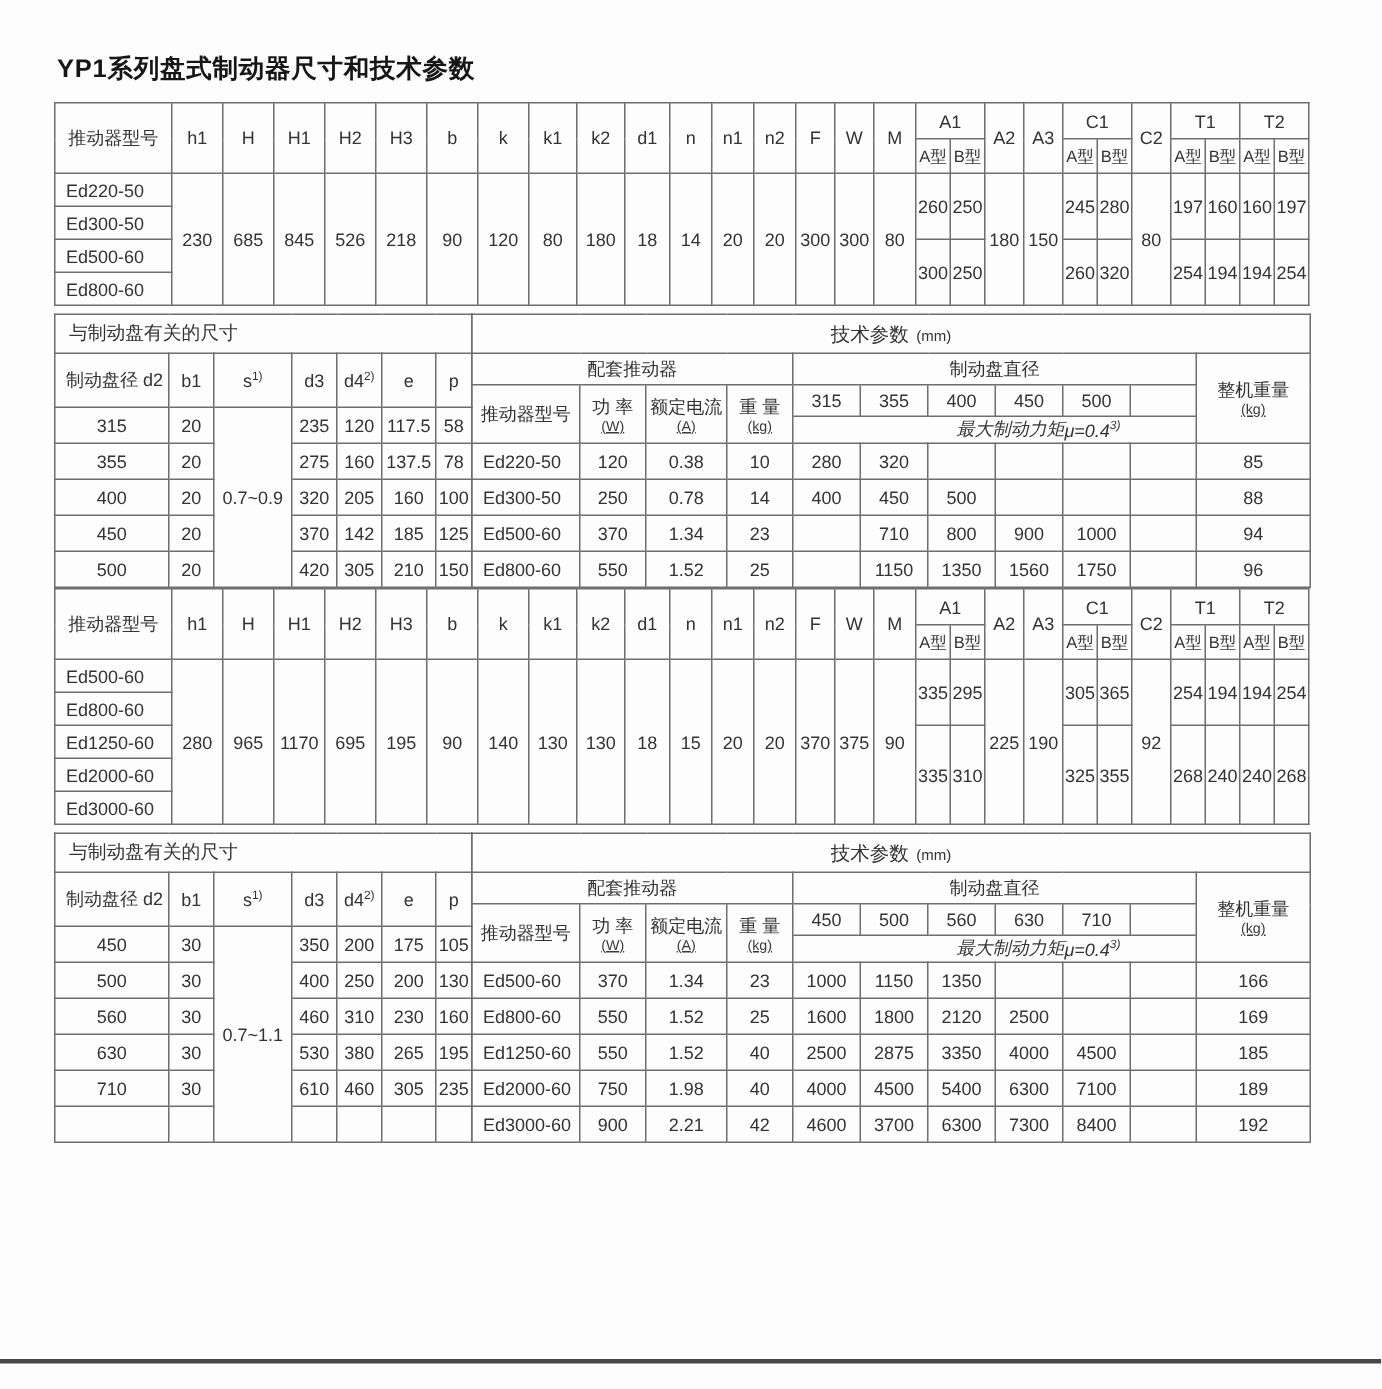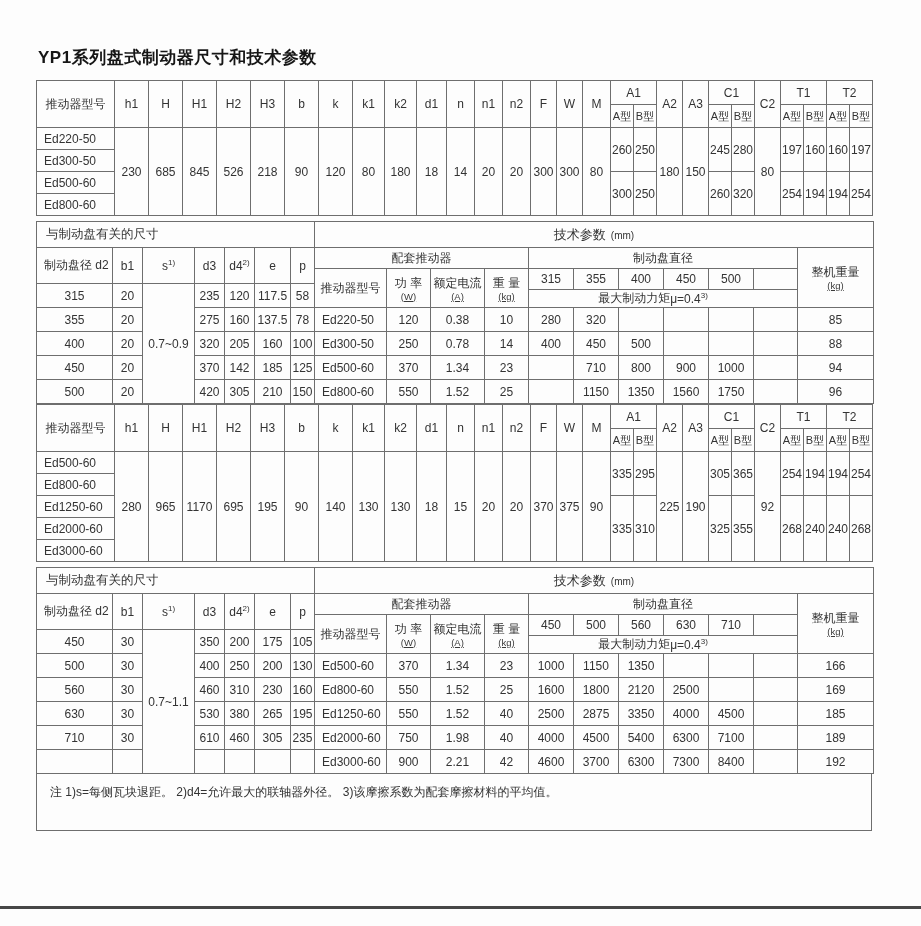--- a/index.html
+++ b/index.html
@@ -1,20 +1,20 @@
 <!DOCTYPE html>
 <html><head>
 <meta charset="utf-8">
 <style>
   * { box-sizing: border-box; }
   html,body { margin:0; padding:0; background:#ffffff; }
   body { font-family:"Liberation Sans","DejaVu Sans",sans-serif; }
   .page { width:921px; height:926px; position:relative; background:#fdfdfd; overflow:hidden; }
   .content { padding:34px 0 0 36px; }
-  .title { font-size:17px; font-weight:700; color:#161616; margin:12px 0 11px 2px; letter-spacing:.5px; }
+  .title { font-size:17px; font-weight:700; color:#161616; margin:0 0 11px 2px; letter-spacing:.5px; }
   .title.second { margin-top:46px; }
   table { border-collapse:collapse; table-layout:fixed; }
   .t-top { width:836px; }
   td,th { border:1px solid #6e6e6e; font-size:12px; font-weight:400; color:#333;
           text-align:center; vertical-align:middle; padding:0; white-space:nowrap; overflow:hidden; }
   .t-top tr.hdr1 { height:24px; }
   .t-top tr.hdr2 { height:23px; }
   .t-top tr.dr  { height:22px; }
   .sub { font-size:11px; }
   .ml { text-align:left; padding-left:7px; }
@@ -27,21 +27,21 @@
   tr.ldr  { height:24px; }
   tr.g1 { height:21px; }
   tr.g2 { height:21px; }
   tr.g3 { height:18px; }
   tr.rdr { height:24px; }
   .secl { text-align:left; padding-left:9px; font-size:12.5px; }
   .tech-hd { font-size:13px; }
   .unit { display:block; font-size:9.5px; line-height:10px; color:#3a3a3a;text-decoration:underline; }
   .unit-in { font-size:10px; margin-left:5px; }
   sup { font-size:8px; line-height:0; }
-  .torq { display:flex; justify-content:center; align-items:center; padding:0 50px 0 30px; }
+  .torq { display:flex; justify-content:flex-end; align-items:center; padding:0 50px 0 30px;font-style:italic; }
   .note { width:836px; border:1px solid #6e6e6e; margin-top:-1px; height:58px;
           padding:10px 0 0 13px; font-size:12px; color:#333; text-align:left; }
   .divider { position:absolute; left:0; top:906px; width:921px; height:3px; background:#474747; }
 </style>
 </head>
 <body>
 
 <div class="page">
 <div class="content">
 
@@ -635,17 +635,16 @@
         <td>6300</td>
         <td>7300</td>
         <td>8400</td>
         <td></td>
         <td>192</td>
       </tr>
     </tbody>
         </table>
   </div>
 
-  <div class="note">注 1)s=每侧瓦块退距。 2)d4=允许最大的联轴器外径。 3)该摩擦系数为配套摩擦材料的平均值。</div>
 
 </div>
 <div class="divider"></div>
 </div>
 
 </body></html>

